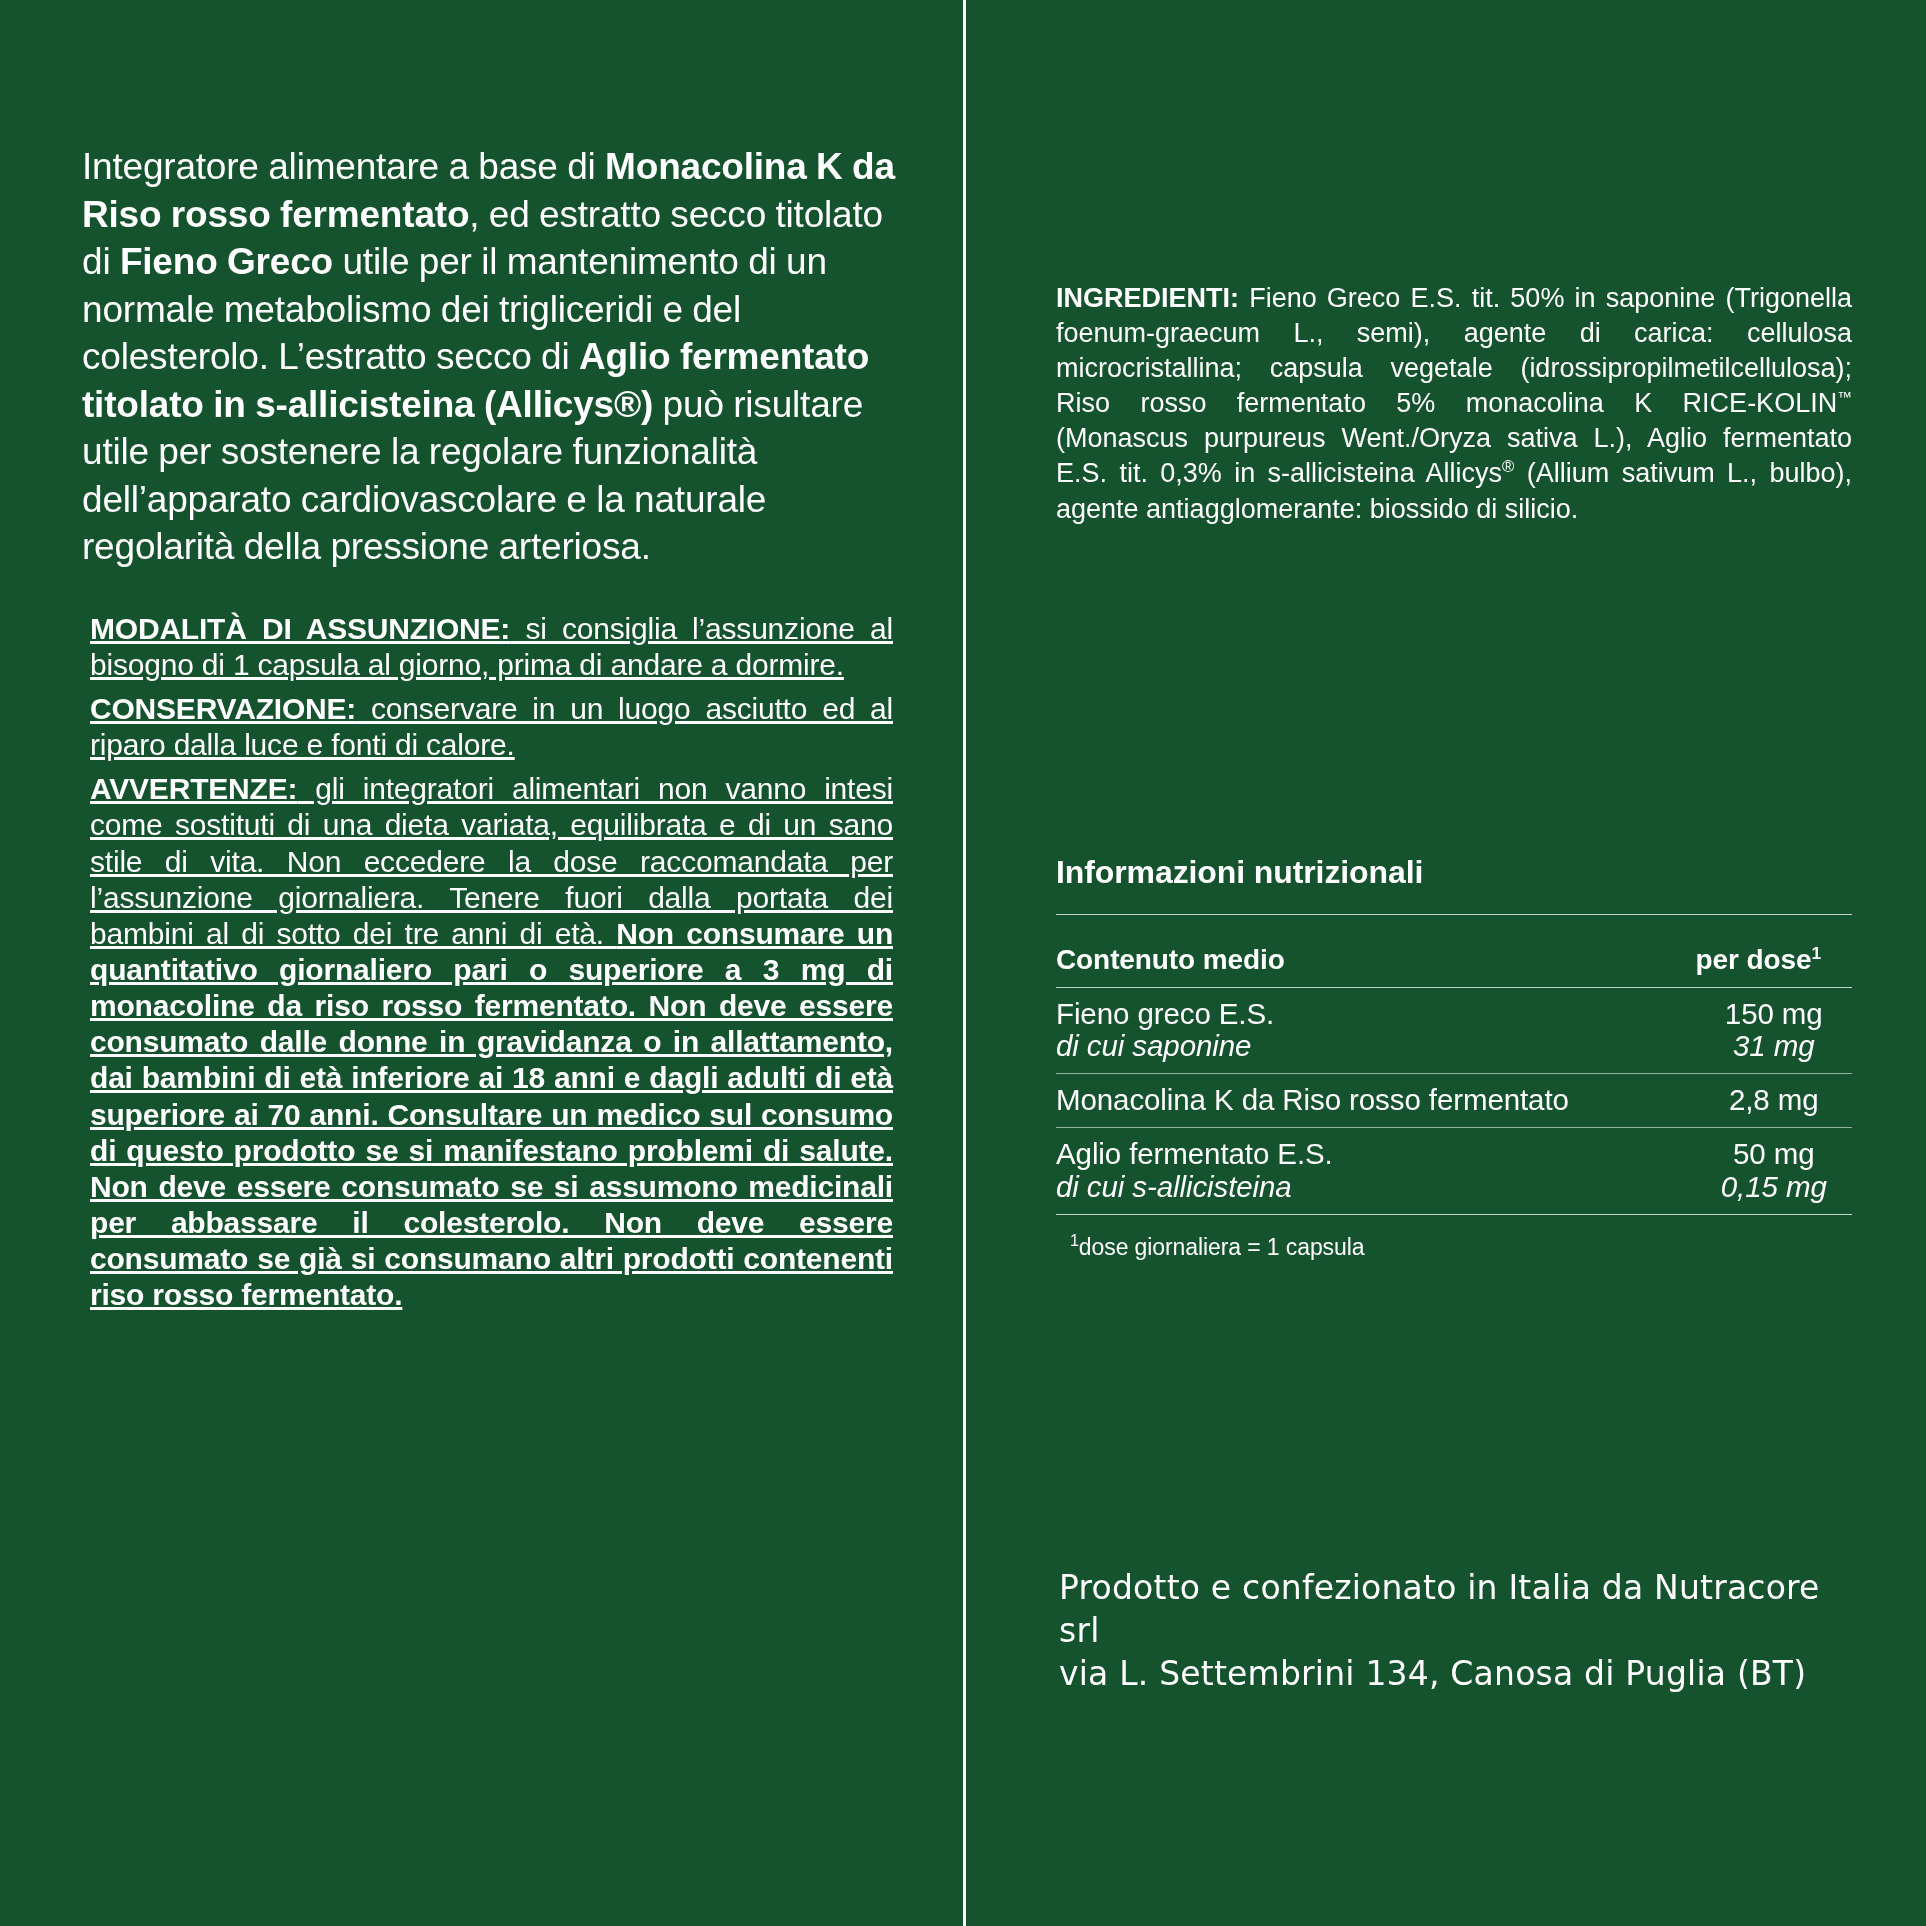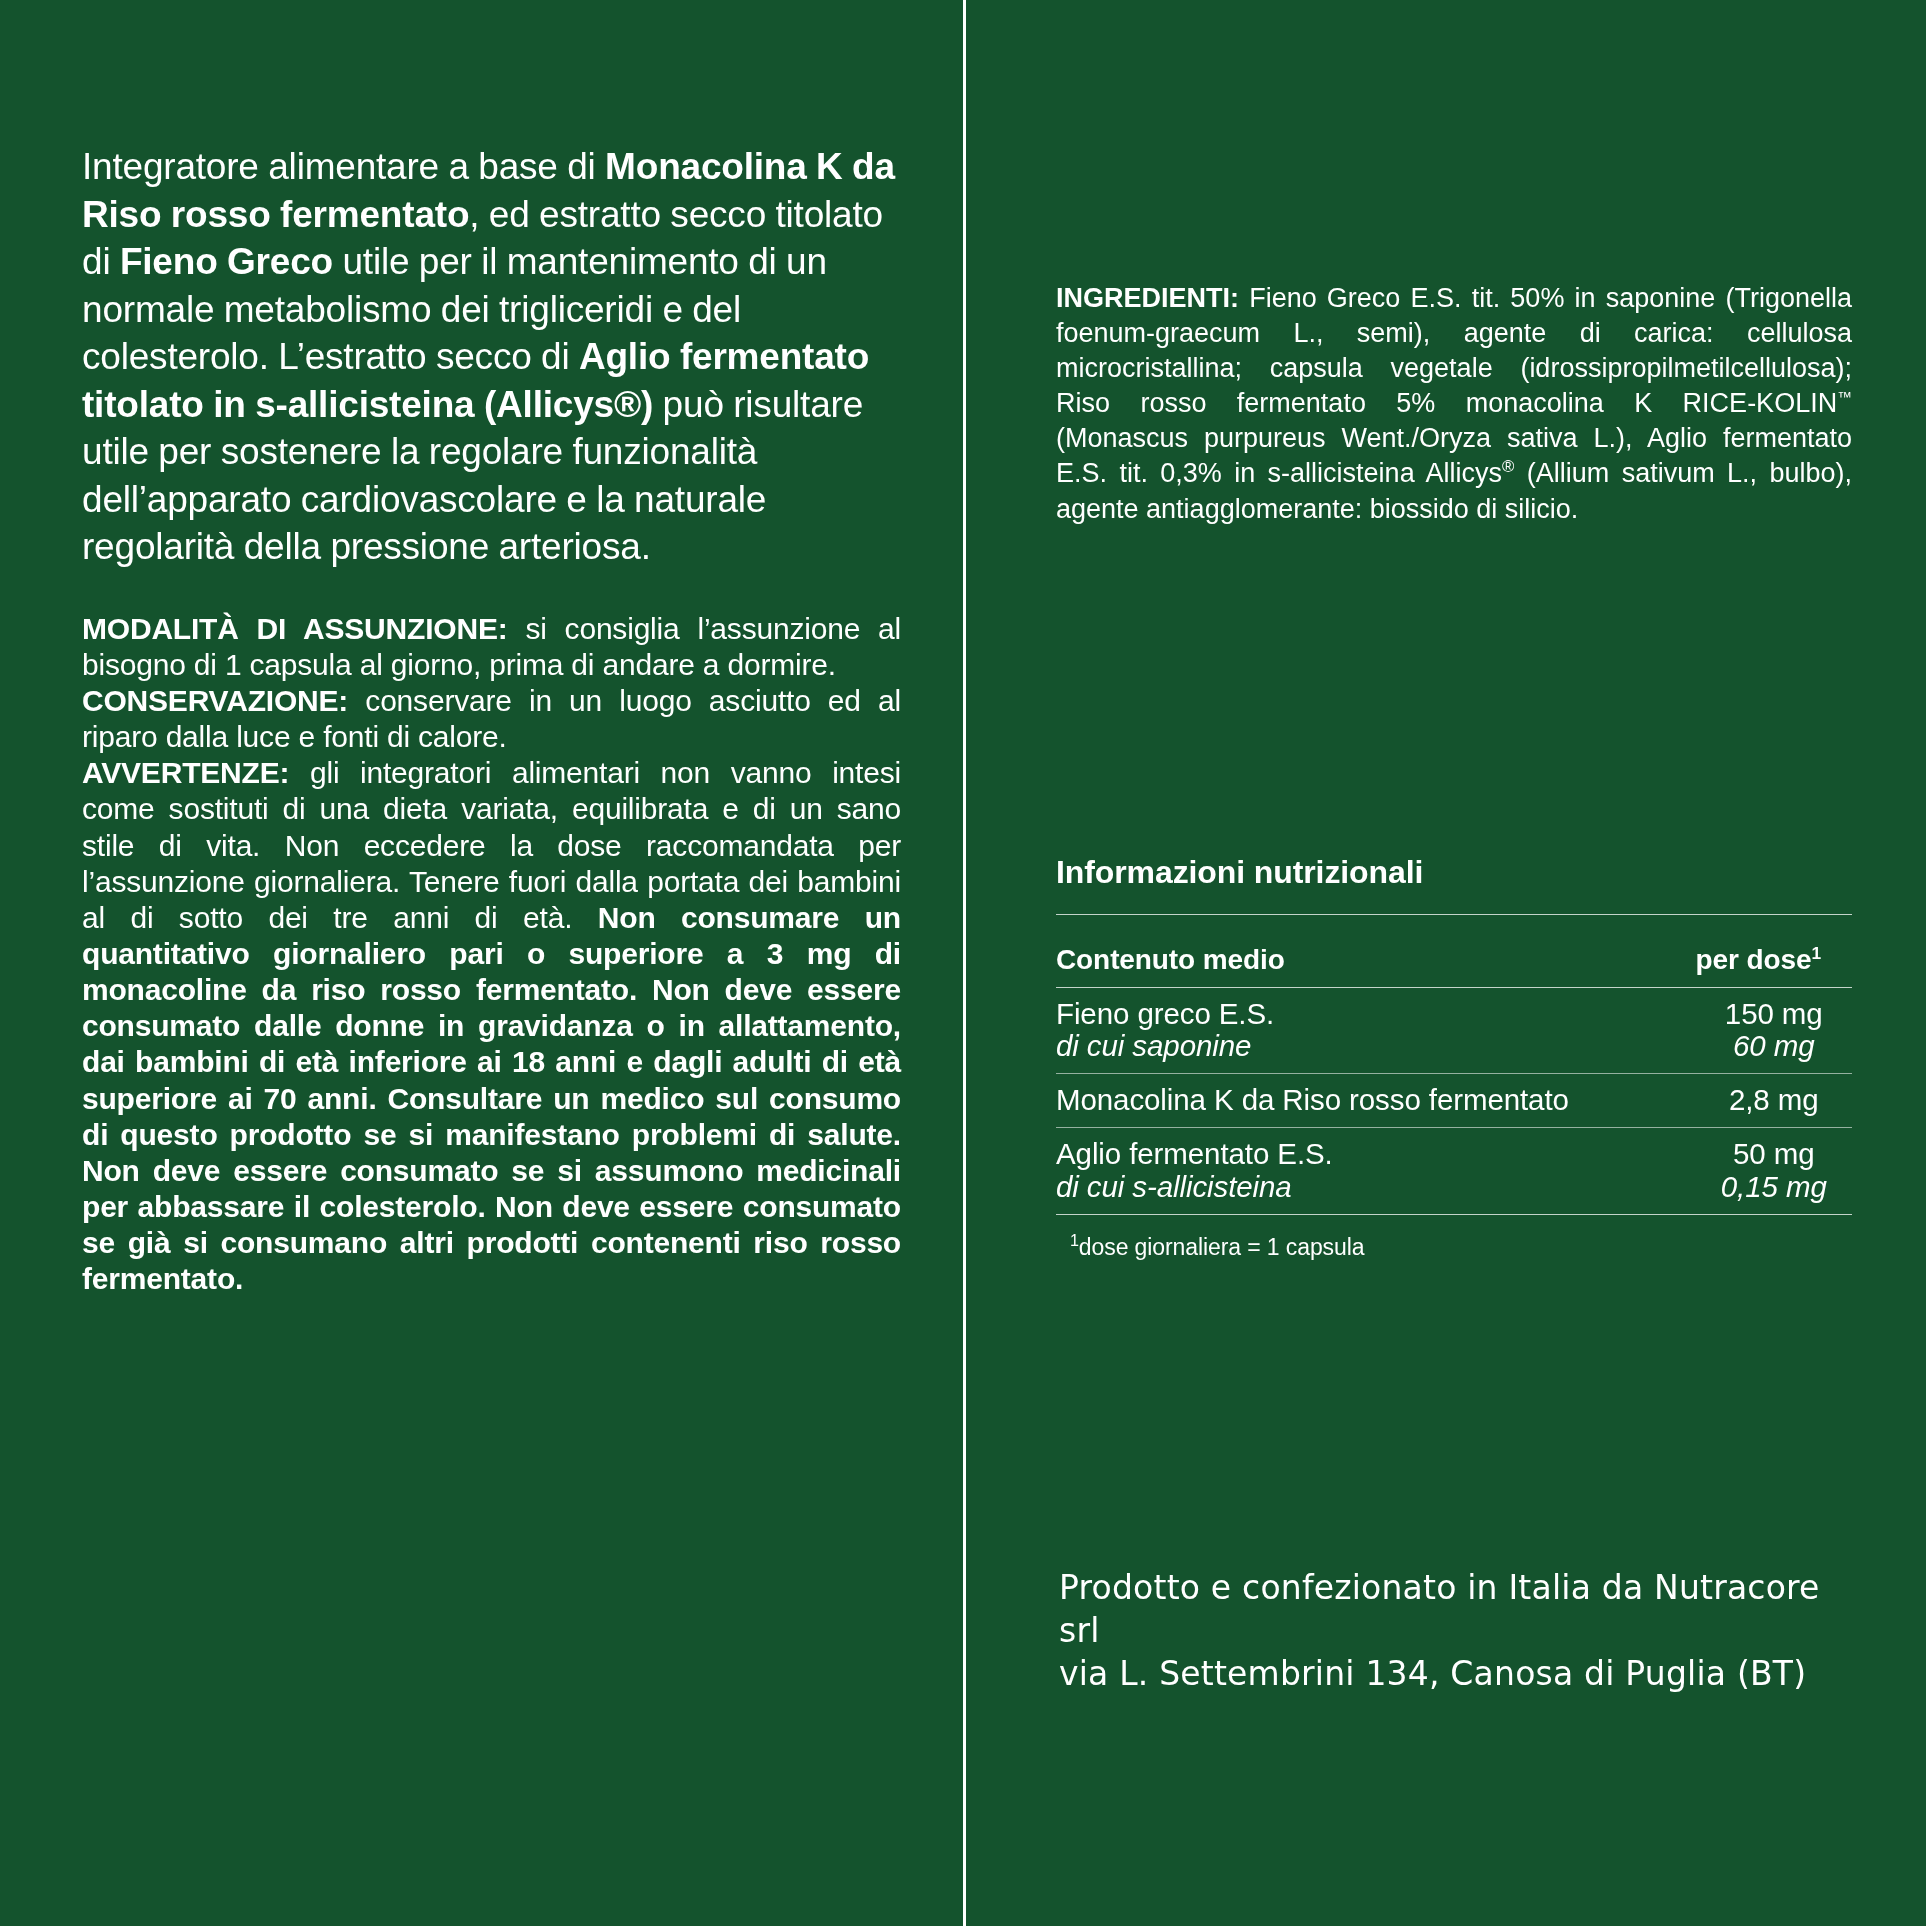--- a/index.html
+++ b/index.html
@@ -41,21 +41,21 @@
     word-spacing:-0.6px;
   }
   .intro b { font-weight:700; }
 
   .usage-block {
     margin-top:40px;
     font-size:30px;
     line-height:1.205;
     letter-spacing:-0.2px;
   }
-  .usage-block p { margin:0; }
+  .usage-block p { margin:8px;text-decoration:underline; }
   .usage-block b { font-weight:700; }
 
   .p-just { text-align:justify; text-align-last:left; }
 
   .avvert {
     font-size:30px;
     line-height:1.205;
     letter-spacing:-0.2px;
     text-align:justify;
     text-align-last:left;
@@ -177,21 +177,21 @@
           <th class="right"><span>per dose</span><span class="sup1">1</span></th>
         </tr>
 
         <tr>
           <td>
             <span>Fieno greco E.S.</span>
             <span class="sub-it">di cui saponine</span>
           </td>
           <td class="val">
             <span>150 mg</span>
-            <span class="sub-it">60 mg</span>
+            <span class="sub-it">31 mg</span>
           </td>
         </tr>
 
         <tr>
           <td>
             <span>Monacolina K da Riso rosso fermentato</span>
           </td>
           <td class="val">
             <span>2,8 mg</span>
           </td>

